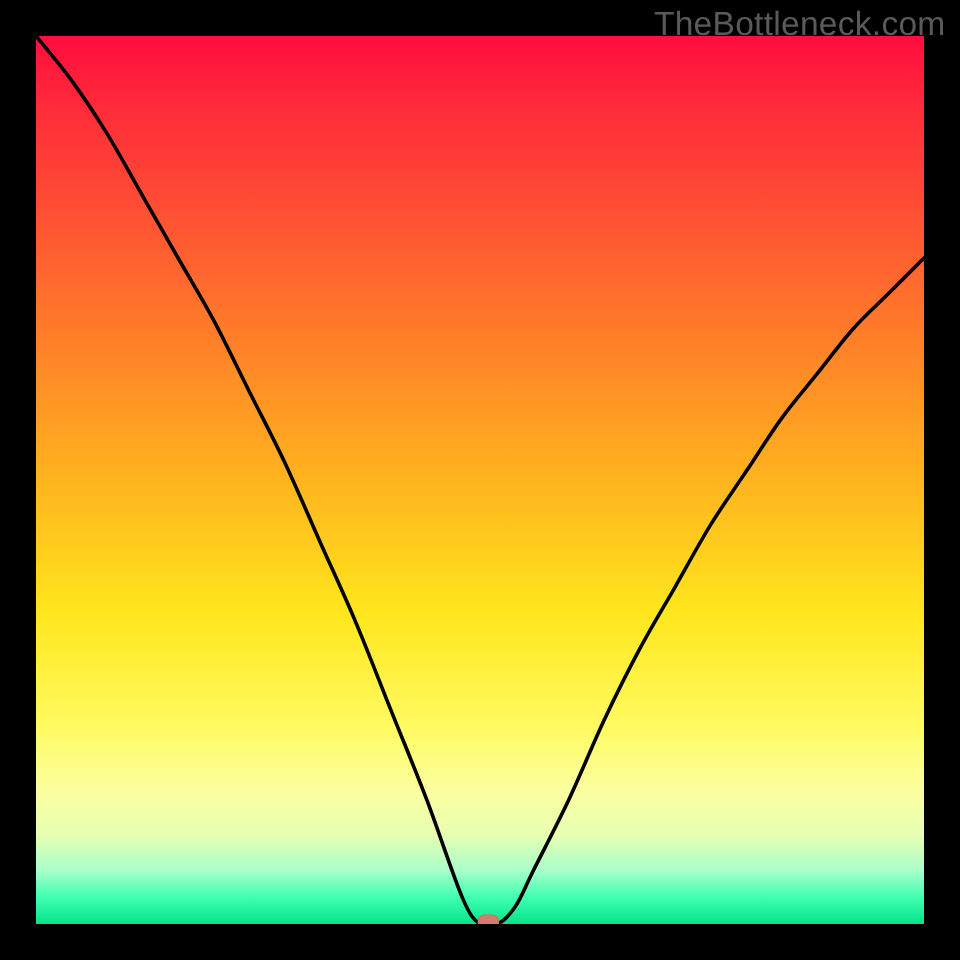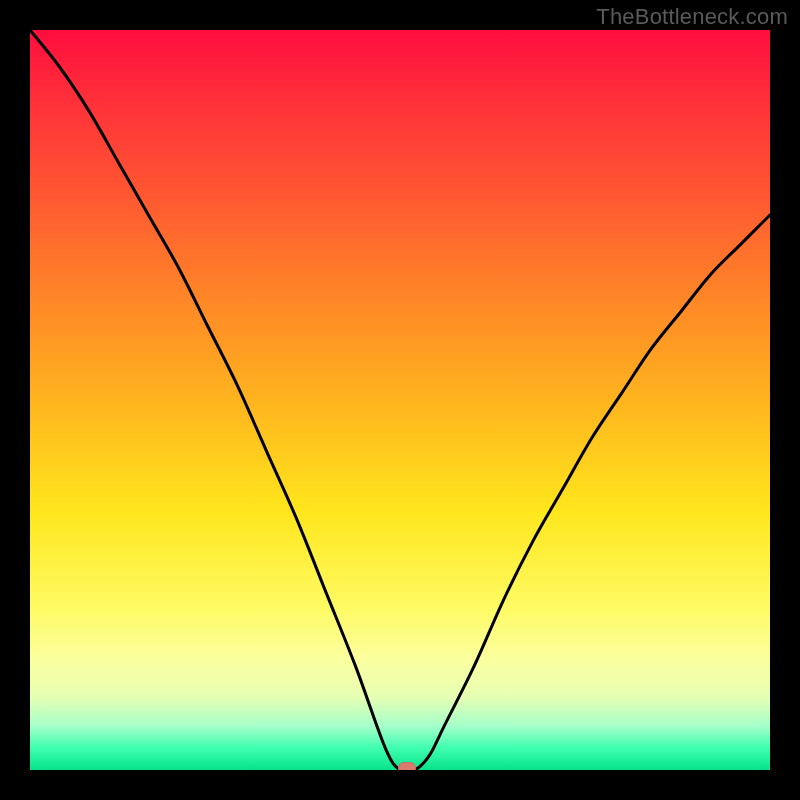--- a/index.html
+++ b/index.html
@@ -15,21 +15,21 @@
     position: relative;
     width: 800px;
     height: 800px;
     background: #000;
   }
   .watermark {
     position: absolute;
     top: 4px;
     right: 12px;
     color: #5a5a5a;
-    font-size: 22px;
+    font-size: 28px;
     font-weight: 500;
     letter-spacing: 0.2px;
     z-index: 5;
   }
   .plot-area {
     position: absolute;
     left: 30px;
     top: 30px;
     width: 740px;
     height: 740px;

